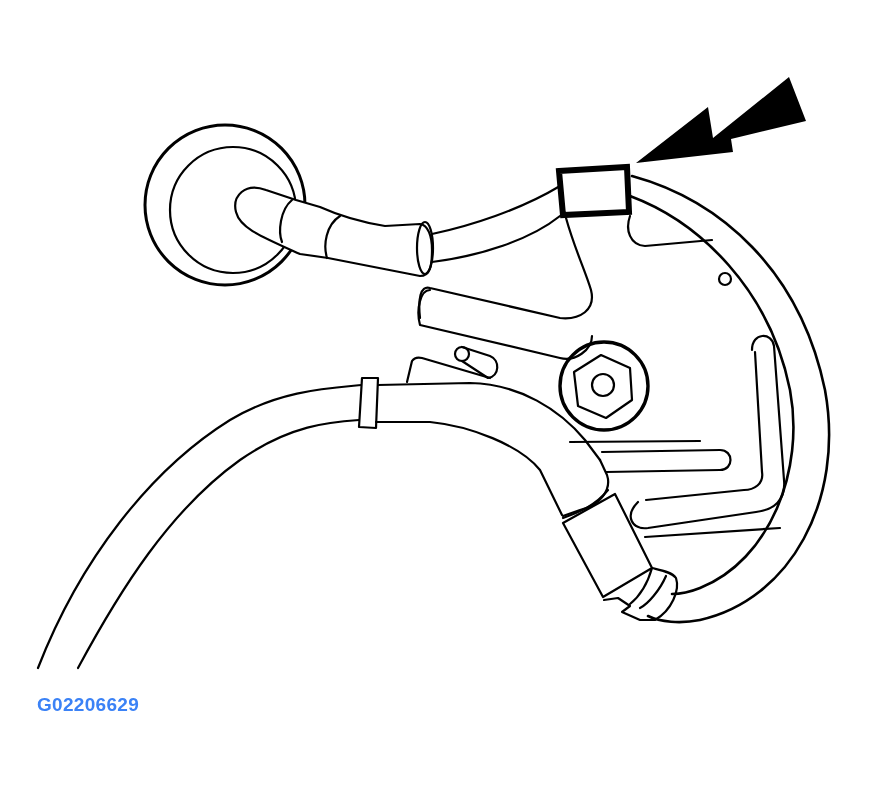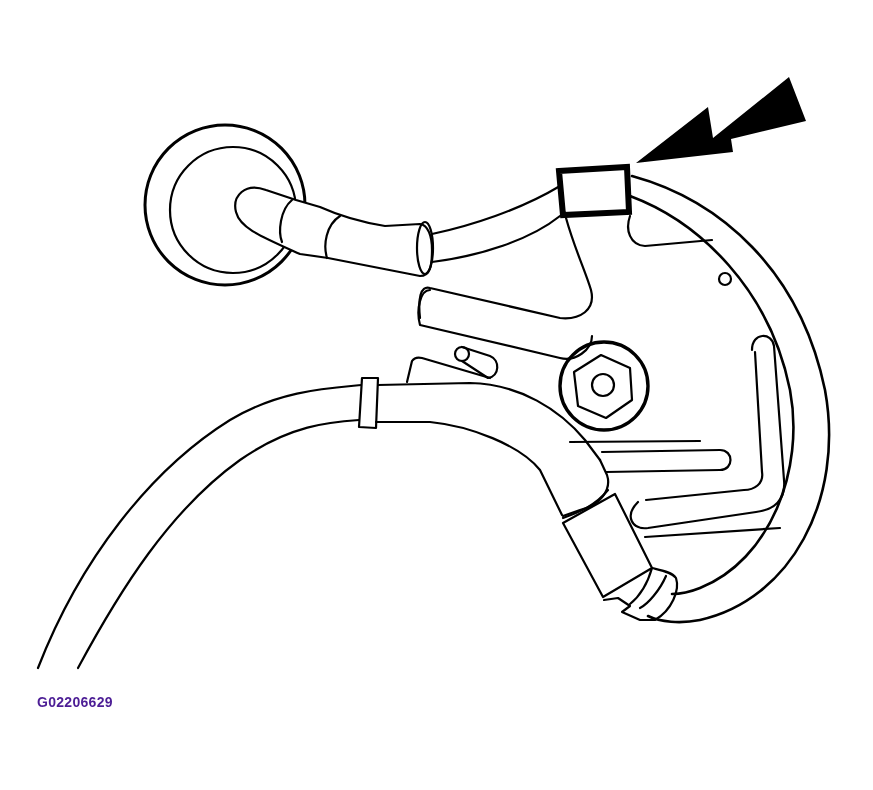--- a/index.html
+++ b/index.html
@@ -6,21 +6,21 @@
     body { width: 873px; height: 790px; position: relative; overflow: hidden; }
     .canvas { position: absolute; left: 0; top: 0; width: 873px; height: 790px; }
     svg { display: block; }
     .ln { fill: none; stroke: #000; stroke-width: 2.6; stroke-linecap: round; stroke-linejoin: round; }
     .ln-thin { fill: none; stroke: #000; stroke-width: 2.2; stroke-linecap: round; stroke-linejoin: round; }
     .ln-bold { fill: none; stroke: #000; stroke-width: 6; stroke-linejoin: miter; }
     .fill-white { fill: #fff; }
     .caption {
       position: absolute; left: 37px; top: 694px;
       font-family: "Liberation Sans", sans-serif; font-weight: bold;
-      font-size: 14px; color: #4c1d95; letter-spacing: 0.3px;
+      font-size: 19px; color: #3b82f6; letter-spacing: 0.3px;
     }
   </style>
 </head>
 <body>
 
 <div class="canvas">
   <svg width="873" height="790" viewBox="0 0 873 790" xmlns="http://www.w3.org/2000/svg">
 
     <g>
       <path class="ln" d="M632 176 C 720 200, 800 270, 825 390 C 845 500, 790 600, 700 620 C 680 624, 660 622, 648 616"></path>

